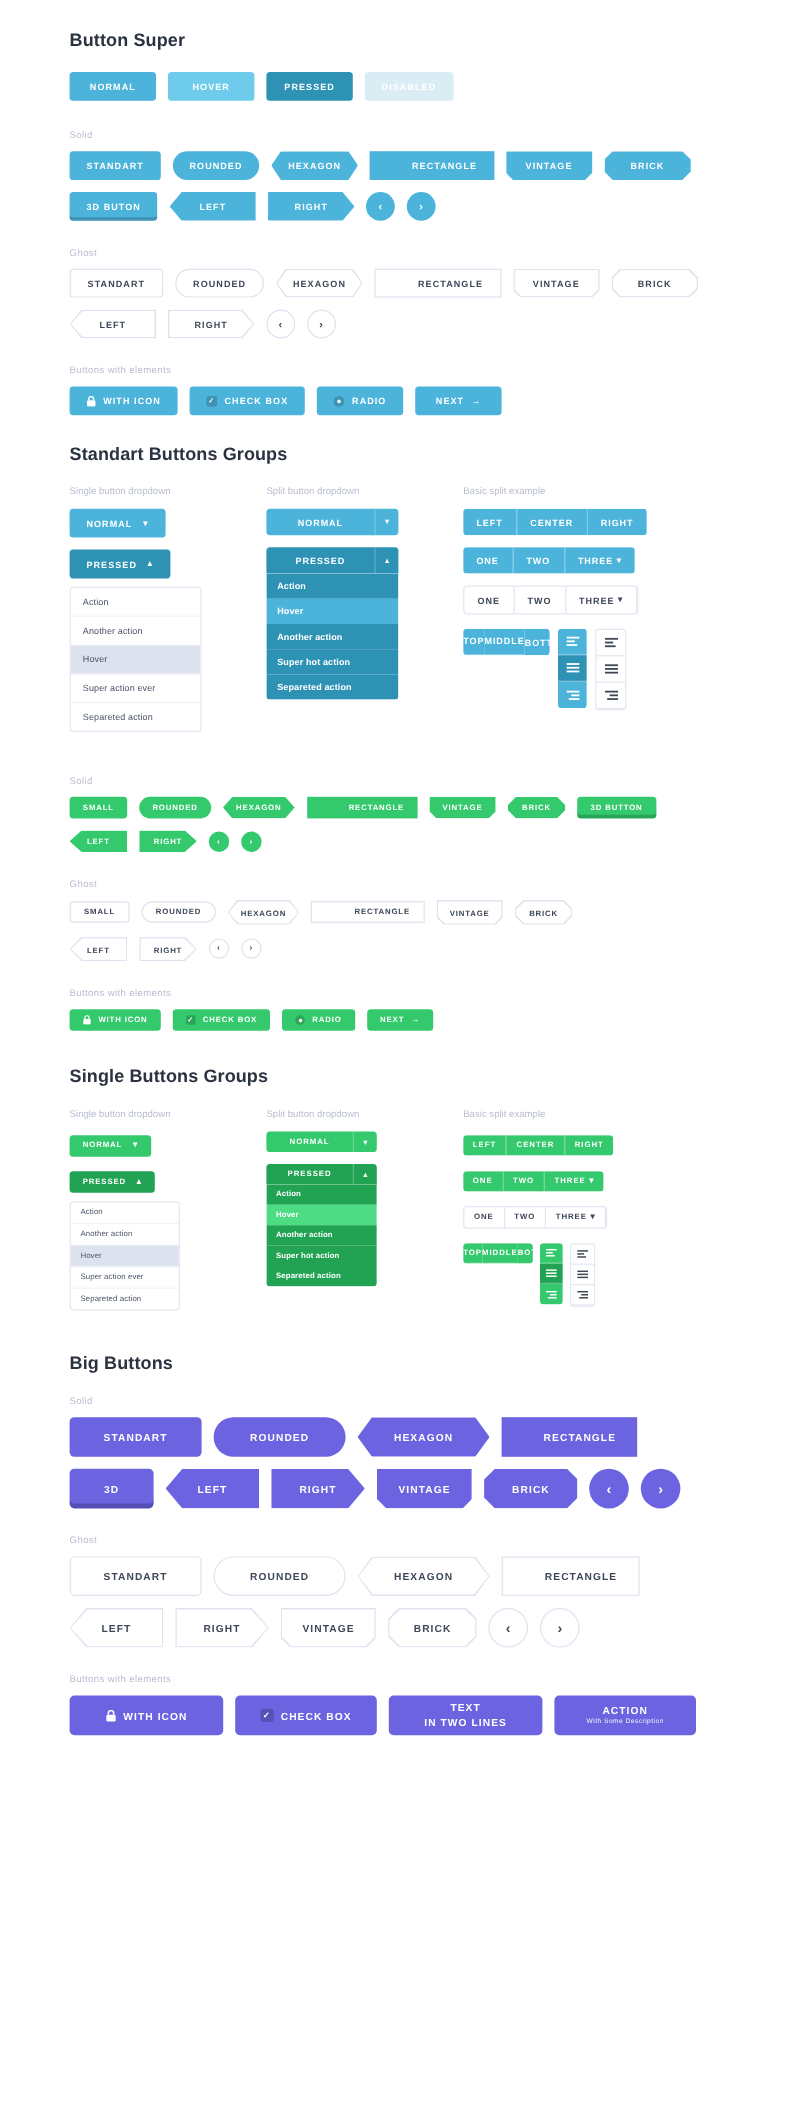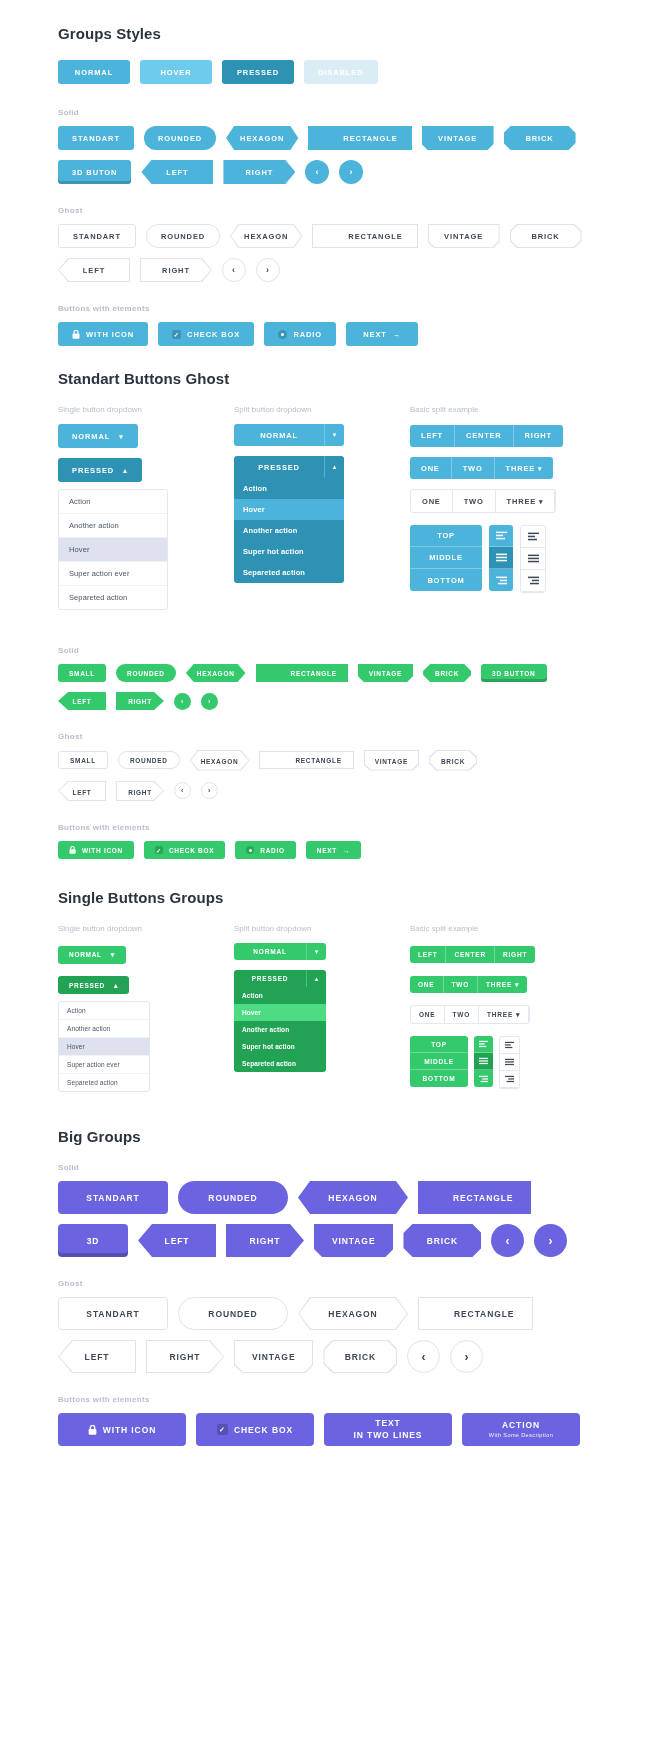--- a/index.html
+++ b/index.html
@@ -17,21 +17,21 @@
     font-weight: bold;
     color: #2b3240;
     letter-spacing: 0.1px;
     margin-bottom: 18px;
   }
   .sub-label {
     font-size: 8px;
     color: #b9bdd0;
     letter-spacing: 0.3px;
     margin-bottom: 9px;
-    font-weight: bold;
+    font-weight: normal;
   }
   .row {
     display: flex;
     align-items: center;
     gap: 10px;
     margin-bottom: 10px;
     flex-wrap: nowrap;
   }
   .block { margin-bottom: 24px; }
 
@@ -124,21 +124,21 @@
     width: 24px; height: 24px; min-width: 24px;
     border-radius: 50%;
     padding: 0;
     display: inline-flex; align-items: center; justify-content: center;
     font-size: 9px;
   }
   .btn-circle.sm { width: 17px; height: 17px; min-width: 17px; font-size: 7px; }
   .btn-circle.big { width: 33px; height: 33px; min-width: 33px; font-size: 12px; }
 
   
-  .groups-wrap { display: flex; gap: 16px; }
+  .groups-wrap { display: flex; gap: 4px; }
   .group-col { flex: 0 0 auto; }
   .col-1 { width: 160px; }
   .col-2 { width: 160px; }
   .col-3 { width: 160px; }
 
   .caret { font-size: 7px; line-height: 1; margin-left: 3px; }
 
   .dropdown-menu {
     border: 1px solid #e3e7f1;
     background: #fff;
@@ -195,21 +195,21 @@
     height: 22px; padding: 0 11px;
     display: flex; align-items: center; justify-content: center;
     font-size: 7.5px; font-weight: bold; letter-spacing: 0.8px;
     color: #fff; border-right: 1px solid rgba(255,255,255,0.3);
   }
   .seg.sm .segbtn { height: 17px; padding: 0 8px; font-size: 6.5px; }
   .seg .segbtn:last-child { border-right: none; }
   .seg.ghostseg { border: 1px solid #e3e7f1; background: #fff; }
   .seg.ghostseg .segbtn { color: #3d4757; border-right: 1px solid #e3e7f1; }
 
-  .seg-v { display: inline-flex; flex-direction: column; border-radius: 3px; overflow: hidden; width: 72px; }
+  .seg-v { display: inline-flex; flex-direction: row; border-radius: 3px; overflow: hidden; width: 72px; }
   .seg-v .segbtn {
     height: 22px;
     display: flex; align-items: center; justify-content: center;
     font-size: 7.5px; font-weight: bold; letter-spacing: 0.8px; color: #fff;
     border-bottom: 1px solid rgba(255,255,255,0.3);
   }
   .seg-v.sm { width: 58px; }
   .seg-v.sm .segbtn { height: 17px; font-size: 6.5px; }
   .seg-v .segbtn:last-child { border-bottom: none; }
 
@@ -245,21 +245,21 @@
   .two-line .sub { font-size: 5.5px; font-weight: normal; letter-spacing: 0.4px; text-transform: none; opacity: 0.95; }
 
   .group-head { font-size: 8px; color: #b9bdd0; margin-bottom: 10px; }
 </style>
 </head>
 <body>
 
 <div class="page">
 
   <div class="block">
-    <h2 class="section-title">Groups Styles</h2>
+    <h2 class="section-title">Button Super</h2>
     <div class="row">
       <button class="btn sz-std c-blue">NORMAL</button>
       <button class="btn sz-std c-blue-hover">HOVER</button>
       <button class="btn sz-std c-blue-press">PRESSED</button>
       <button class="btn sz-std c-blue-dis">DISABLED</button>
     </div>
   </div>
 
   <div class="block">
 
@@ -346,21 +346,21 @@
         <span>RADIO</span>
       </button>
       <button class="btn sz-std c-blue">
         <span>NEXT</span>
         <span>→</span>
       </button>
     </div>
   </div>
 
   <div class="block">
-    <h2 class="section-title">Standart Buttons Ghost</h2>
+    <h2 class="section-title">Standart Buttons Groups</h2>
     <div class="groups-wrap">
 
       <div class="group-col col-1">
         <div class="group-head">Single button dropdown</div>
         <button class="btn sz-std c-blue" style="min-width:70px">
           <span>NORMAL</span>
           <span class="caret">▾</span>
         </button>
         <div style="height:10px"></div>
         <button class="btn sz-std c-blue-press" style="min-width:70px">
@@ -701,21 +701,21 @@
               </svg>
             </div>
           </div>
         </div>
       </div>
 
     </div>
   </div>
 
   <div class="block" style="margin-top:36px">
-    <h2 class="section-title">Big Groups</h2>
+    <h2 class="section-title">Big Buttons</h2>
 
     <div class="sub-label">Solid</div>
     <div class="row">
       <button class="btn sz-big c-purple">STANDART</button>
       <button class="btn sz-big c-purple sh-rounded">ROUNDED</button>
       <button class="btn sz-big c-purple sh-hexagon" style="clip-path:polygon(12px 0,calc(100% - 12px) 0,100% 50%,calc(100% - 12px) 100%,12px 100%,0 50%)">HEXAGON</button>
       <button class="btn sz-big c-purple sh-rect">RECTANGLE</button>
     </div>
     <div class="row">
       <button class="btn sz-big c-purple sh-3d-purple" style="min-width:70px">3D</button>

